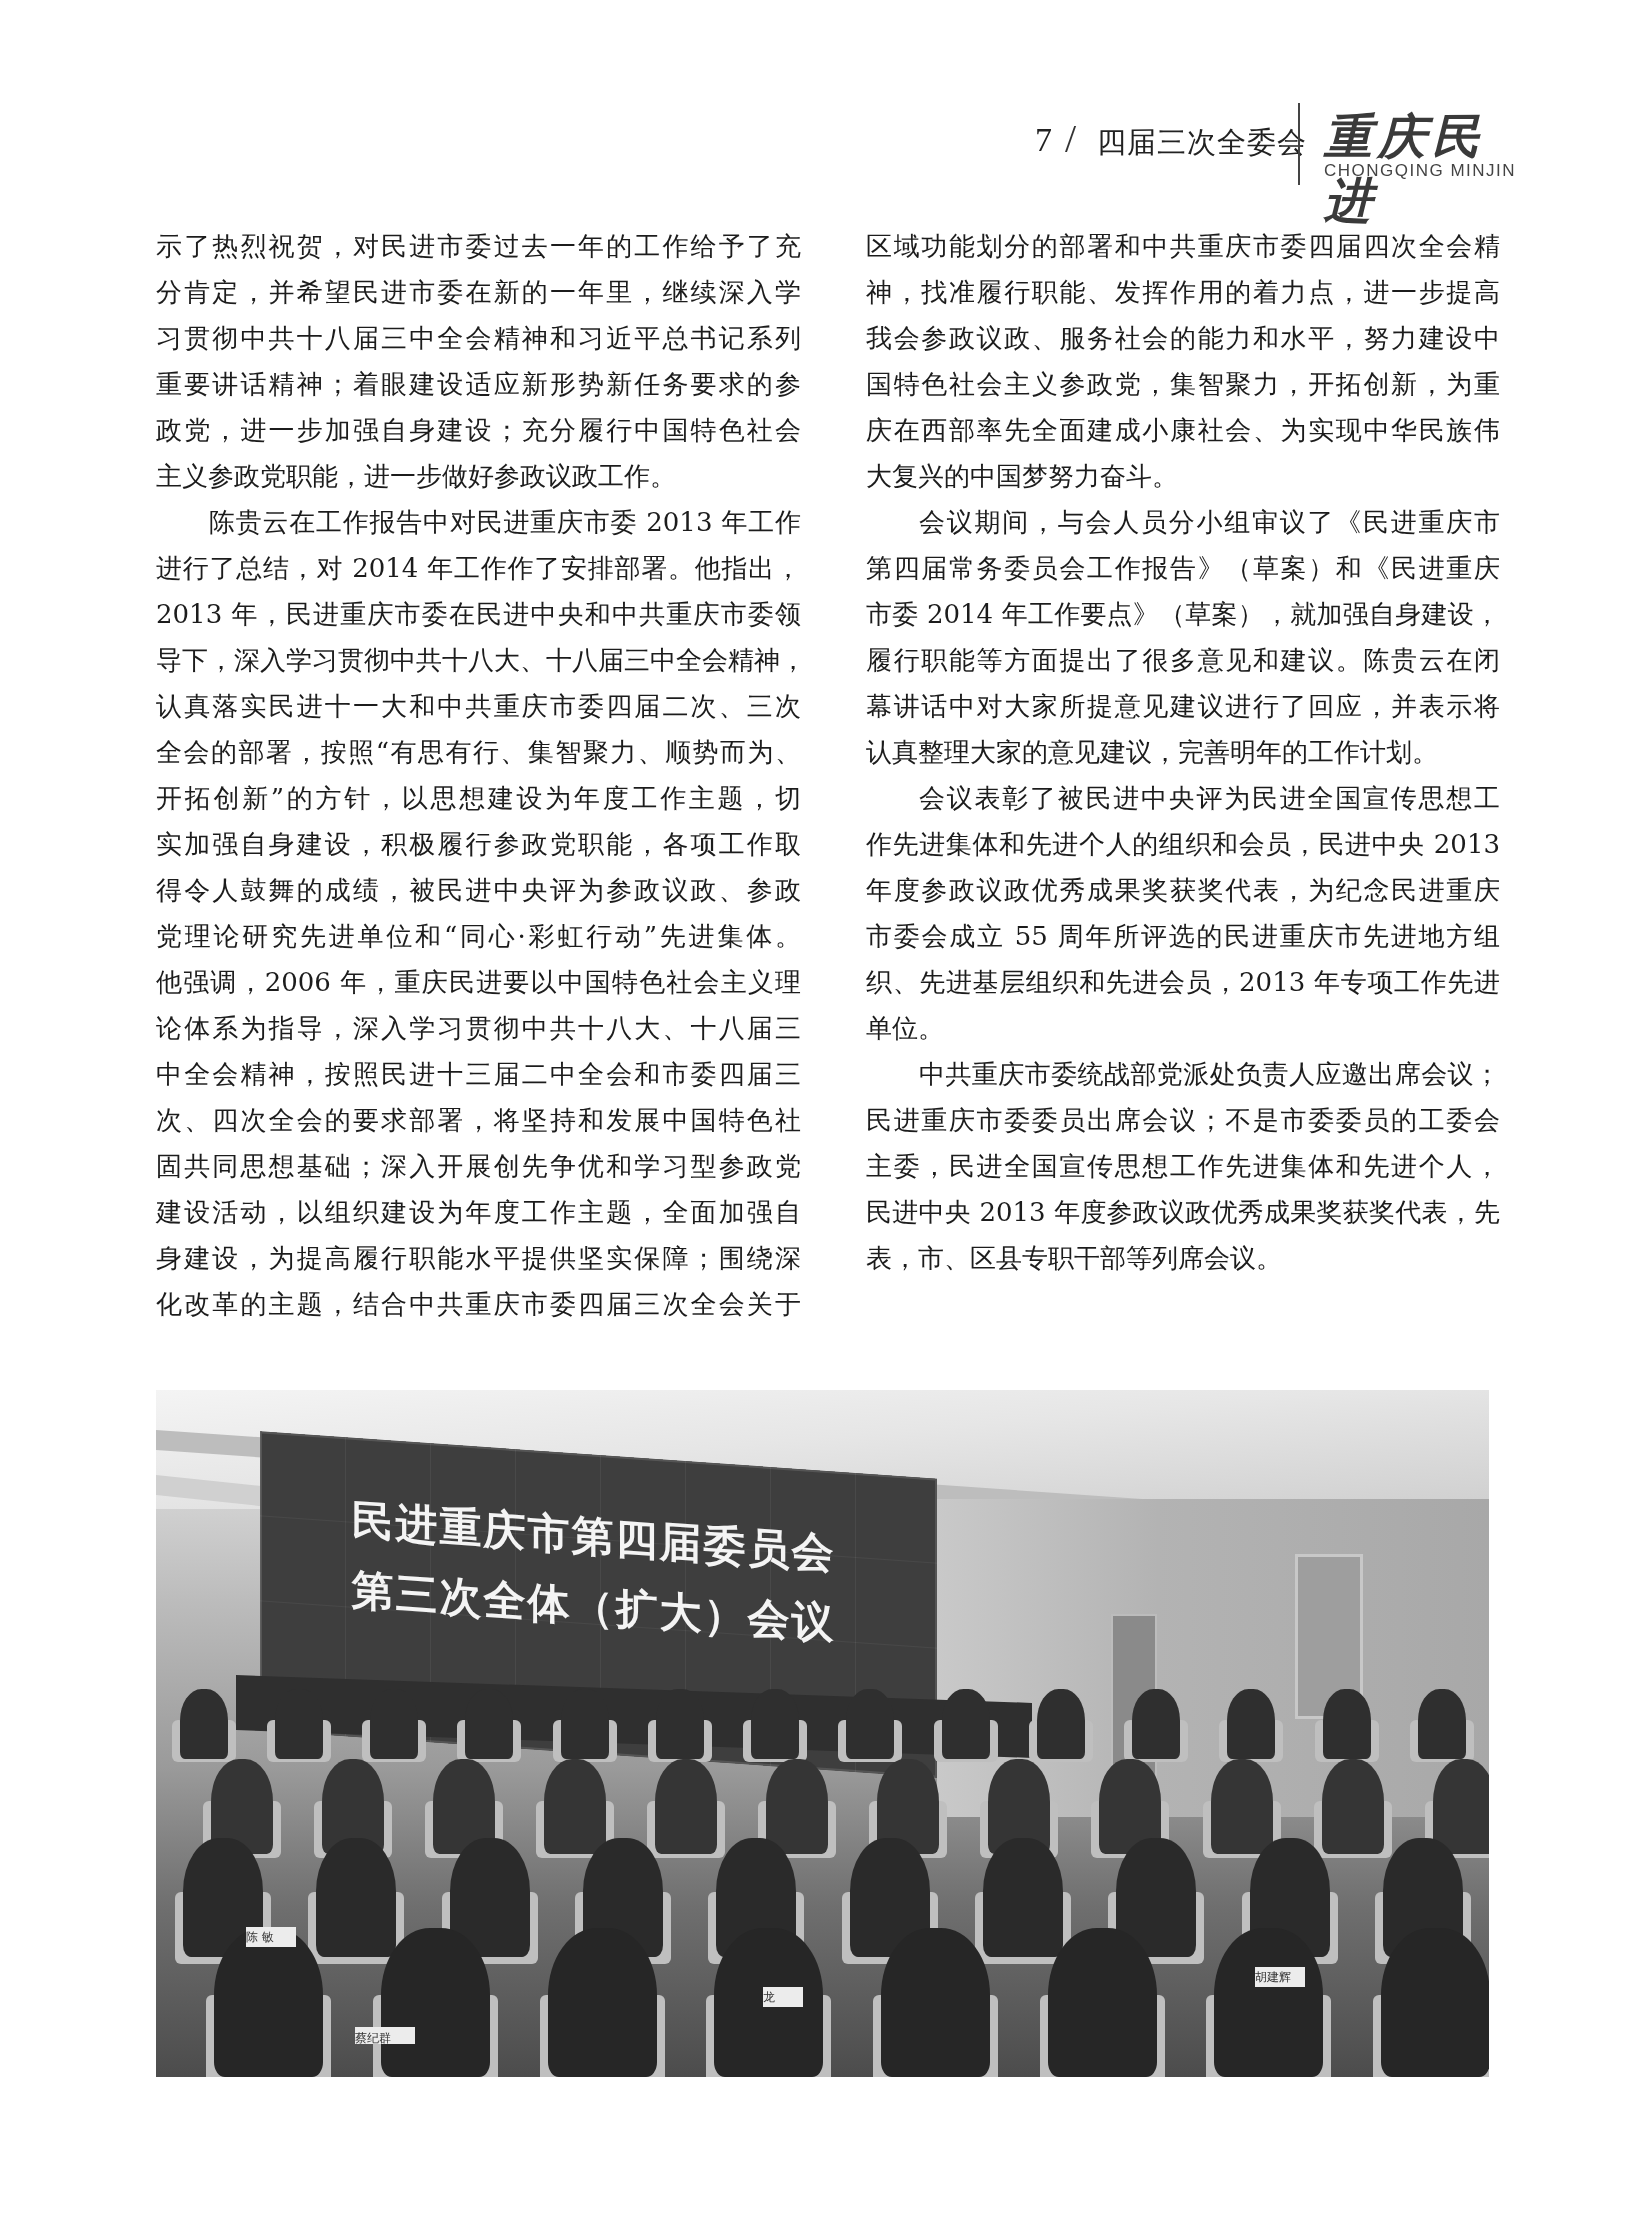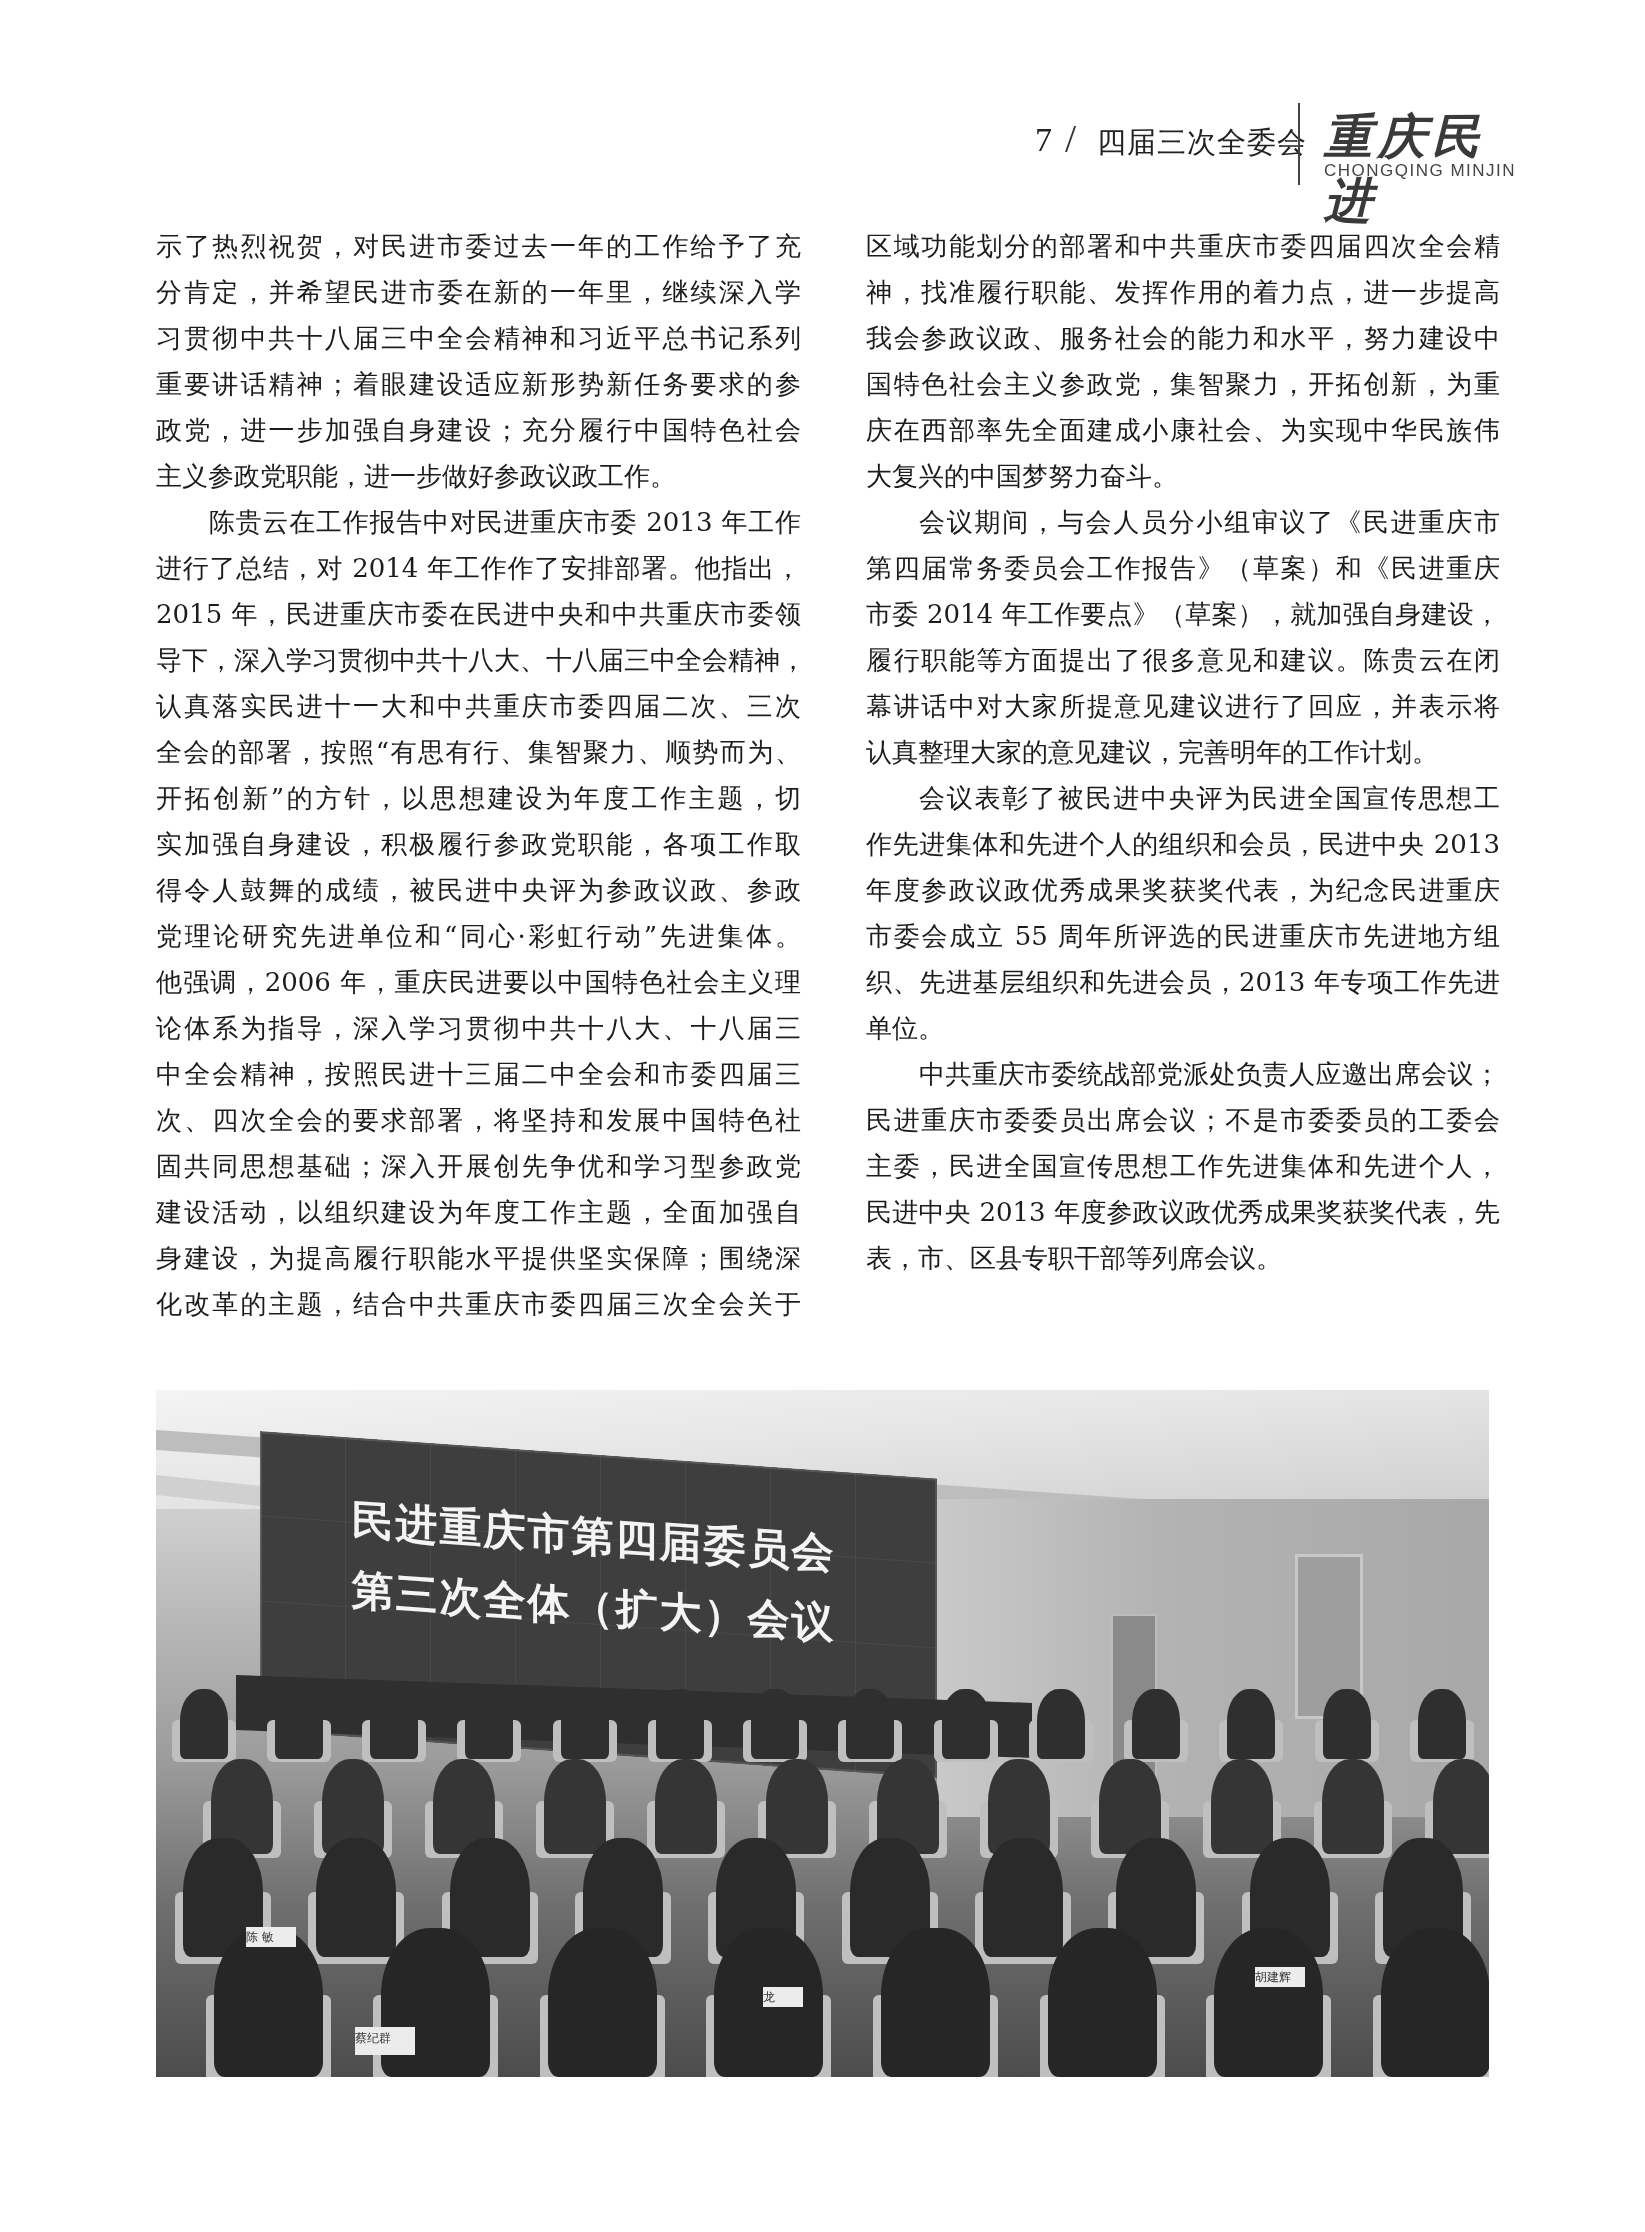--- a/index.html
+++ b/index.html
@@ -56,21 +56,21 @@
 
 <div class="col col-left" id="col-left">
     <span class="line">示了热烈祝贺，对民进市委过去一年的工作给予了充</span>
     <span class="line">分肯定，并希望民进市委在新的一年里，继续深入学</span>
     <span class="line">习贯彻中共十八届三中全会精神和习近平总书记系列</span>
     <span class="line">重要讲话精神；着眼建设适应新形势新任务要求的参</span>
     <span class="line">政党，进一步加强自身建设；充分履行中国特色社会</span>
     <span class="line last">主义参政党职能，进一步做好参政议政工作。</span>
     <span class="line indent">陈贵云在工作报告中对民进重庆市委 2013 年工作</span>
     <span class="line">进行了总结，对 2014 年工作作了安排部署。他指出，</span>
-    <span class="line">2015 年，民进重庆市委在民进中央和中共重庆市委领</span>
+    <span class="line">2013 年，民进重庆市委在民进中央和中共重庆市委领</span>
     <span class="line">导下，深入学习贯彻中共十八大、十八届三中全会精神，</span>
     <span class="line">认真落实民进十一大和中共重庆市委四届二次、三次</span>
     <span class="line">全会的部署，按照“有思有行、集智聚力、顺势而为、</span>
     <span class="line">开拓创新”的方针，以思想建设为年度工作主题，切</span>
     <span class="line">实加强自身建设，积极履行参政党职能，各项工作取</span>
     <span class="line">得令人鼓舞的成绩，被民进中央评为参政议政、参政</span>
     <span class="line">党理论研究先进单位和“同心·彩虹行动”先进集体。</span>
     <span class="line">他强调，2006 年，重庆民进要以中国特色社会主义理</span>
     <span class="line">论体系为指导，深入学习贯彻中共十八大、十八届三</span>
     <span class="line">中全会精神，按照民进十三届二中全会和市委四届三</span>
@@ -204,18 +204,18 @@
       <div class="person" style="left: 558px; top: 259px; width: 109px; height: 149px; background: rgb(38, 38, 38);"></div>
       <div class="chair" style="left: 717px; top: 326px; width: 125px; height: 90px;"></div>
       <div class="person" style="left: 725px; top: 259px; width: 109px; height: 149px; background: rgb(38, 38, 38);"></div>
       <div class="chair" style="left: 884px; top: 326px; width: 125px; height: 90px;"></div>
       <div class="person" style="left: 892px; top: 259px; width: 109px; height: 149px; background: rgb(38, 38, 38);"></div>
       <div class="chair" style="left: 1050px; top: 326px; width: 125px; height: 90px;"></div>
       <div class="person" style="left: 1058px; top: 259px; width: 109px; height: 149px; background: rgb(38, 38, 38);"></div>
       <div class="chair" style="left: 1217px; top: 326px; width: 125px; height: 90px;"></div>
       <div class="person" style="left: 1225px; top: 259px; width: 109px; height: 149px; background: rgb(38, 38, 38);"></div>
     </div>
-  <div class="nameplate" style="left:199px;top:637px;width:60px;height:28px;line-height:22px;">蔡纪群</div>
+  <div class="nameplate" style="left:199px;top:637px;width:60px;height:17px;line-height:22px;">蔡纪群</div>
   <div class="nameplate" style="left:90px;top:537px;width:50px;height:20px;line-height:20px;">陈 敏</div>
   <div class="nameplate" style="left:607px;top:597px;width:40px;height:20px;line-height:20px;">龙</div>
   <div class="nameplate" style="left:1099px;top:577px;width:50px;height:20px;line-height:20px;">胡建辉</div>
 </div>
 
 
 </body></html>

